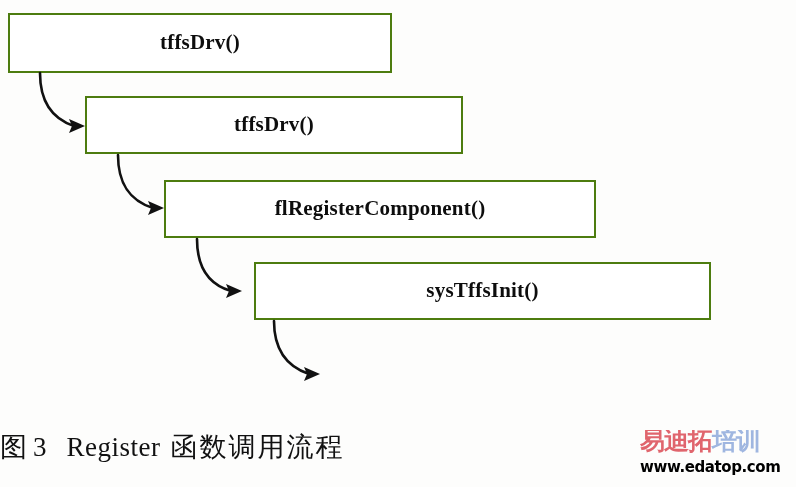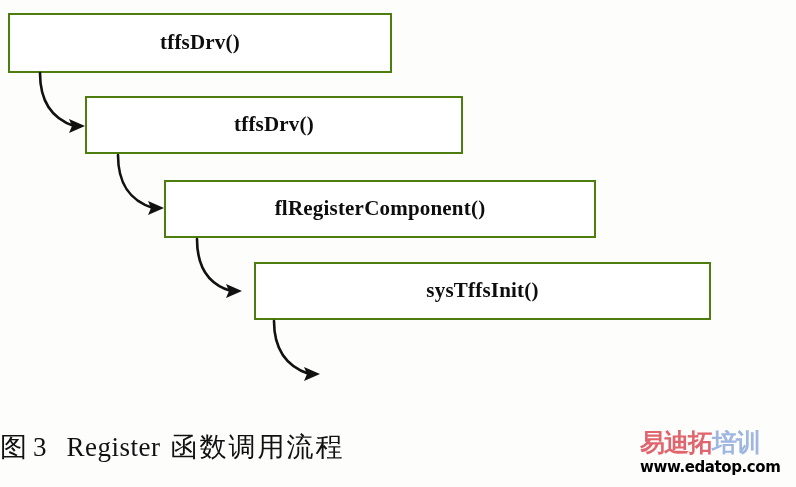--- a/index.html
+++ b/index.html
@@ -92,21 +92,21 @@
     position: absolute;
     left: 640px;
     top: 430px;
     width: 152px;
     height: 52px;
     overflow: hidden;
     user-select: none;
   }
   #watermark .wm-cn {
     display: block;
-    font-family: Liberation Serif, serif;
+    font-family: Liberation Mono, monospace;
     font-size: 25px;
     font-weight: 700;
     line-height: 1.05;
     letter-spacing: -1px;
     white-space: nowrap;
   }
   #watermark .wm-cn .wm-red { color: #e0656d; }
   #watermark .wm-cn .wm-blue { color: #9fb6e0; }
   #watermark .wm-url {
     display: block;

